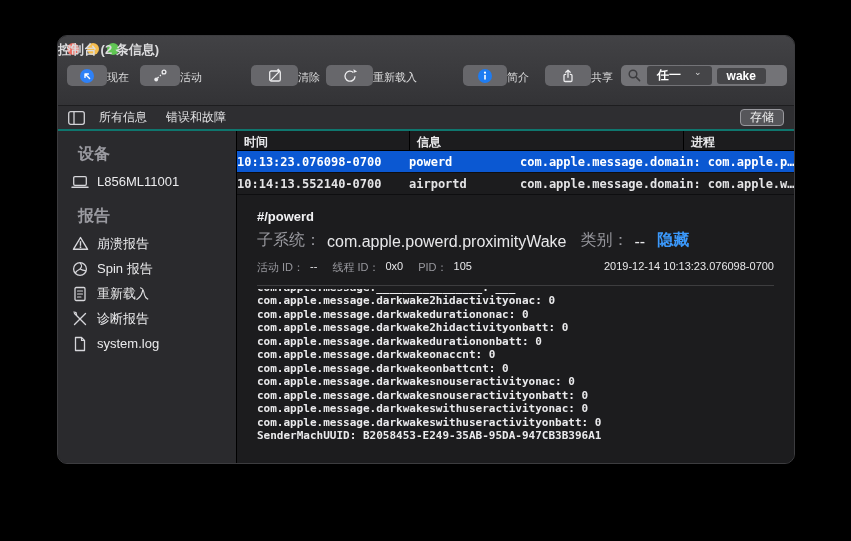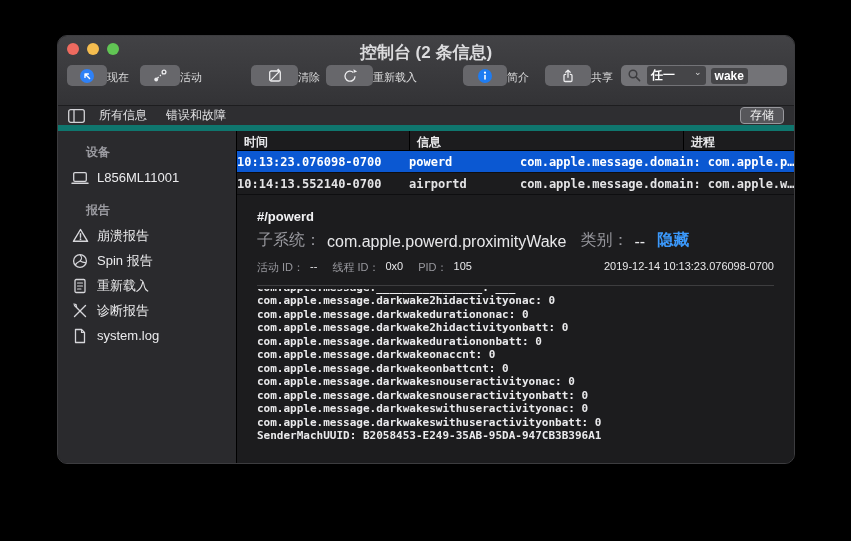--- a/index.html
+++ b/index.html
@@ -16,63 +16,63 @@
   }
   
   .chrome { background:linear-gradient(180deg,#424245,#333336); border-bottom:1px solid #1d1d1f; flex:none; }
   .titlebar { height:25px; position:relative; }
   .lights { position:absolute; left:9px; top:7px; display:flex; gap:8px; }
   .light { width:12px; height:12px; border-radius:50%; display:inline-block; }
   .light.red    { background:var(--traffic-red,#ee6a5f); }
   .light.yellow { background:var(--traffic-yellow,#f5bd4f); }
   .light.green  { background:var(--traffic-green,#61c554); }
   .wtitle {
-    position:absolute; left:0; right:0; top:5px; text-align:center;
-    font-size:17px; font-weight:700; color:#dcdcde;
+    position:absolute; left:0; right:0; top:5px; text-align:left;
+    font-size:13px; font-weight:700; color:#dcdcde;
   }
   .toolbar { height:44px; display:flex; align-items:flex-start; padding-top:4px; }
   .tgroup { display:flex; flex-direction:row; align-items:center; flex:none; }
   .tbtn-face {
     height:21px; background:#67676b; border-radius:5px;
     display:flex; align-items:center; justify-content:center;
   }
   .tbtn-label { font-size:11px; color:#dcdcdd; margin-top:3px; white-space:nowrap; }
   .g-now    { margin-left:9px; }   .g-now .tbtn-face    { width:40px; }
   .g-act    { margin-left:11px; }  .g-act .tbtn-face    { width:40px; }
   .g-clear  { margin-left:49px; }  .g-clear .tbtn-face  { width:47px; }
   .g-reload { margin-left:6px; }   .g-reload .tbtn-face { width:47px; }
   .g-info   { margin-left:46px; }  .g-info .tbtn-face   { width:44px; }
   .g-share  { margin-left:16px; }  .g-share .tbtn-face  { width:46px; }
   .searchfield {
     flex:1; margin-left:8px; margin-right:7px; height:21px;
     background:#737377; border-radius:5px; display:flex; align-items:center;
     padding:0 6px; gap:5px; min-width:0;
   }
   .token {
-    background:#454548; border-radius:3px; padding:1px 4px;
-    font-size:12px; font-weight:700; color:#fff; display:flex; align-items:flex-start; gap:19px;
+    background:#454548; border-radius:3px; padding:1px 10px;
+    font-size:12px; font-weight:700; color:#fff; display:flex; align-items:flex-start; gap:13px;
     white-space:nowrap;
   }
   .token .chev { font-size:9px; font-weight:400; color:#d8d8d8; }
   
   .filterbar {
-    height:25px; background:#2e2e31; border-bottom:6px solid #0f766e;
+    height:25px; background:#2e2e31; border-bottom:2px solid #0f766e;
     display:flex; align-items:center; padding:0 10px; flex:none;
   }
   .fb-toggle { margin-right:14px; display:flex; }
   .fb-tab { font-size:12px; color:#e3e3e5; margin-right:19px; white-space:nowrap; }
   .fb-save {
     margin-left:auto; height:17px; padding:0 9px; border-radius:4px;
     background:#56565a; border:1px solid #98989d; color:#f2f2f2;
     font-size:12px; display:flex; align-items:center; white-space:nowrap;
   }
   
   .content { flex:1; display:flex; min-height:0; }
   .sidebar { width:179px; background:#2a2a2d; border-right:1px solid #000; padding-top:10px; flex:none; }
-  .sb-header { font-size:12px; font-weight:700; color:#9b9ba1; padding:3px 0 4px 28px; }
+  .sb-header { font-size:16px; font-weight:700; color:#9b9ba1; padding:3px 0 4px 20px; }
   .sb-item {
     height:25px; display:flex; align-items:center; padding-left:12px;
     font-size:13px; color:#ebebed; white-space:nowrap;
   }
   .sb-item.selected { background:#49494c; }
   .sb-ic { width:20px; margin-right:7px; display:flex; justify-content:center; flex:none; }
   .sb-gap { height:9px; }
   .main { flex:1; display:flex; flex-direction:column; min-width:0; background:#1c1c1e; }
   
   .thead { height:20px; display:flex; font-size:12px; font-weight:700; color:#eaeaec; border-bottom:1px solid #000; flex:none; }

